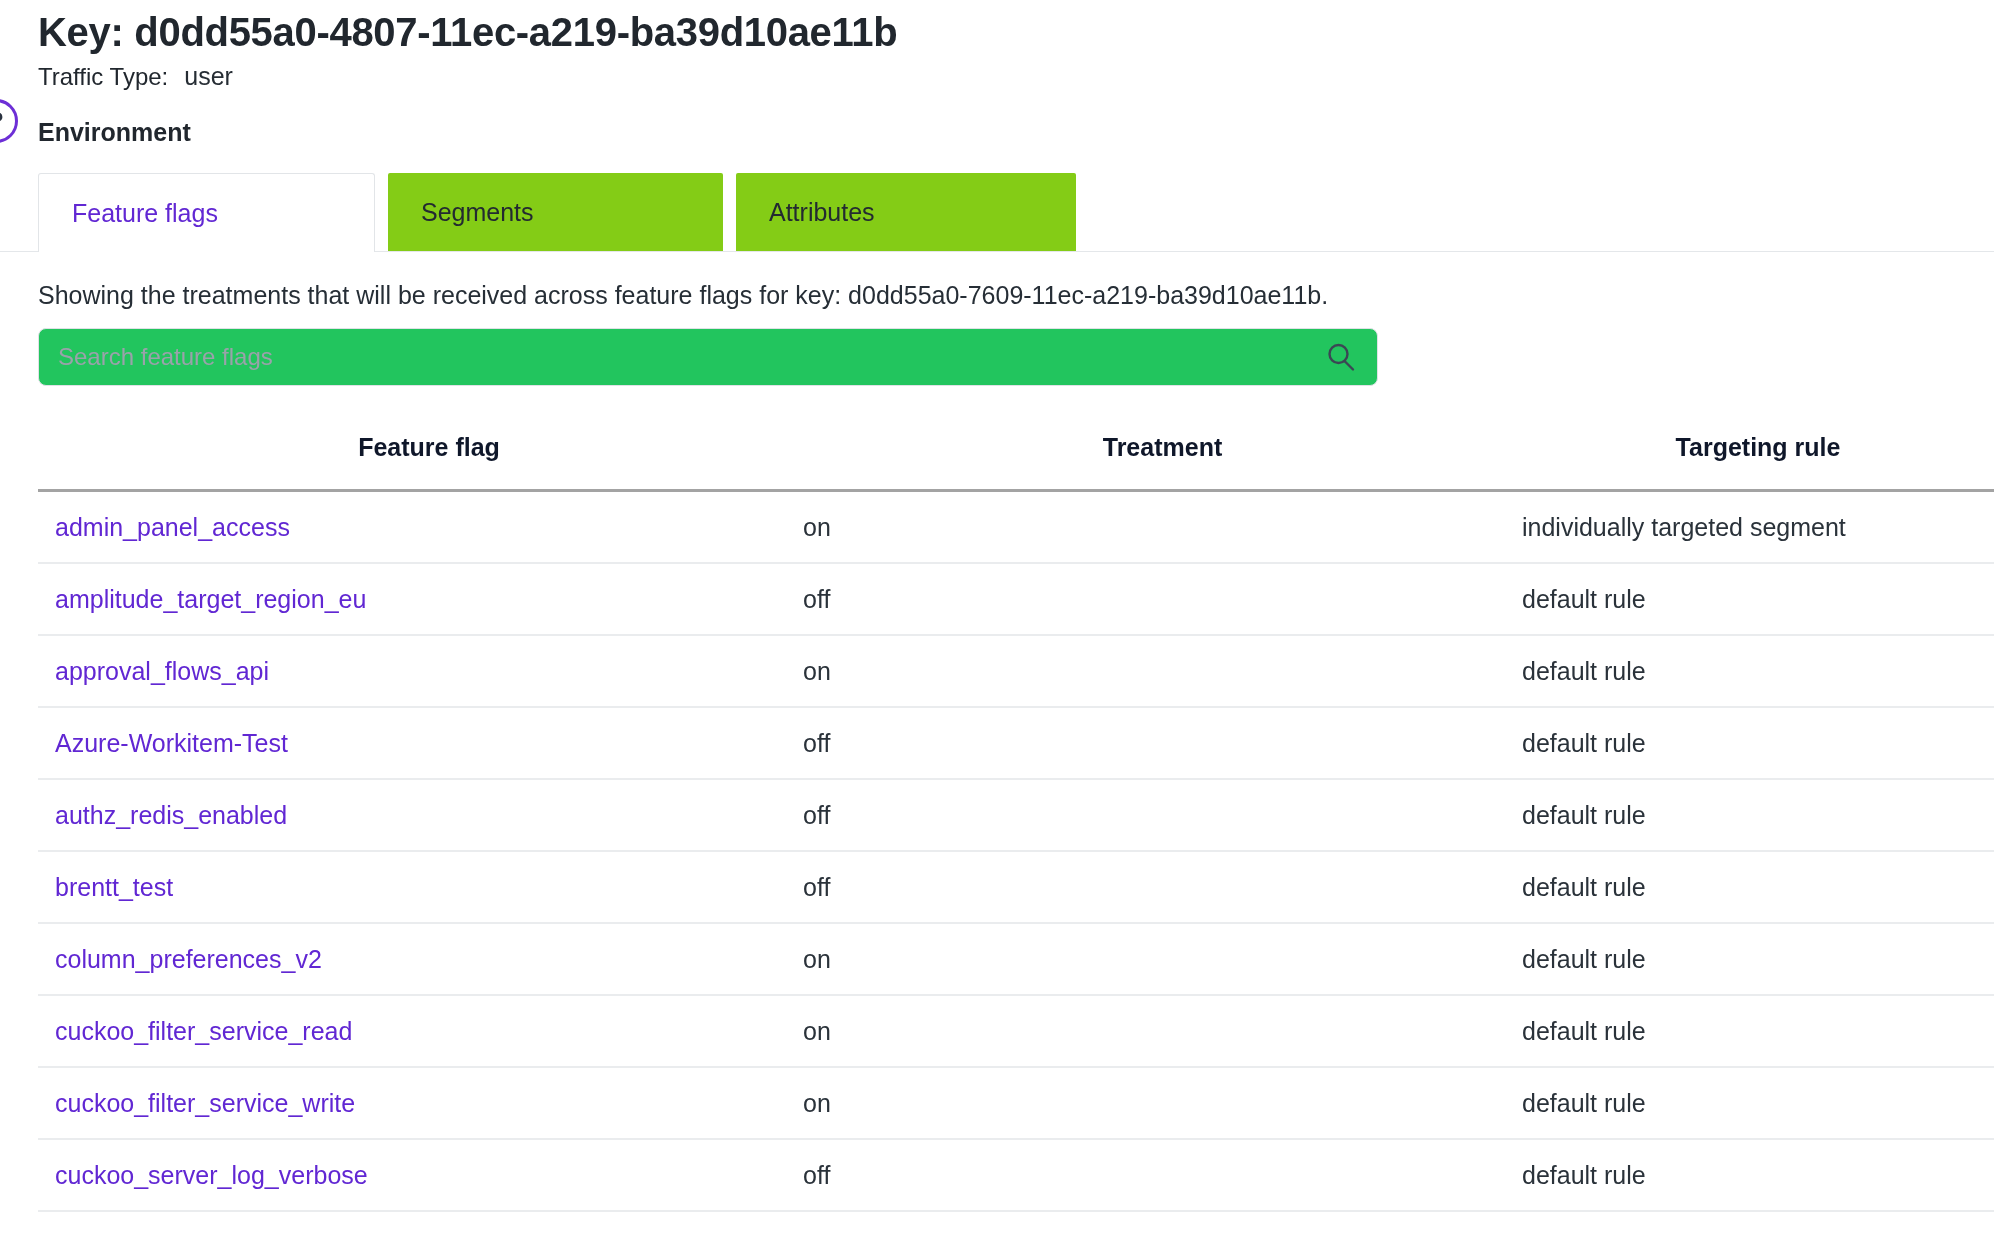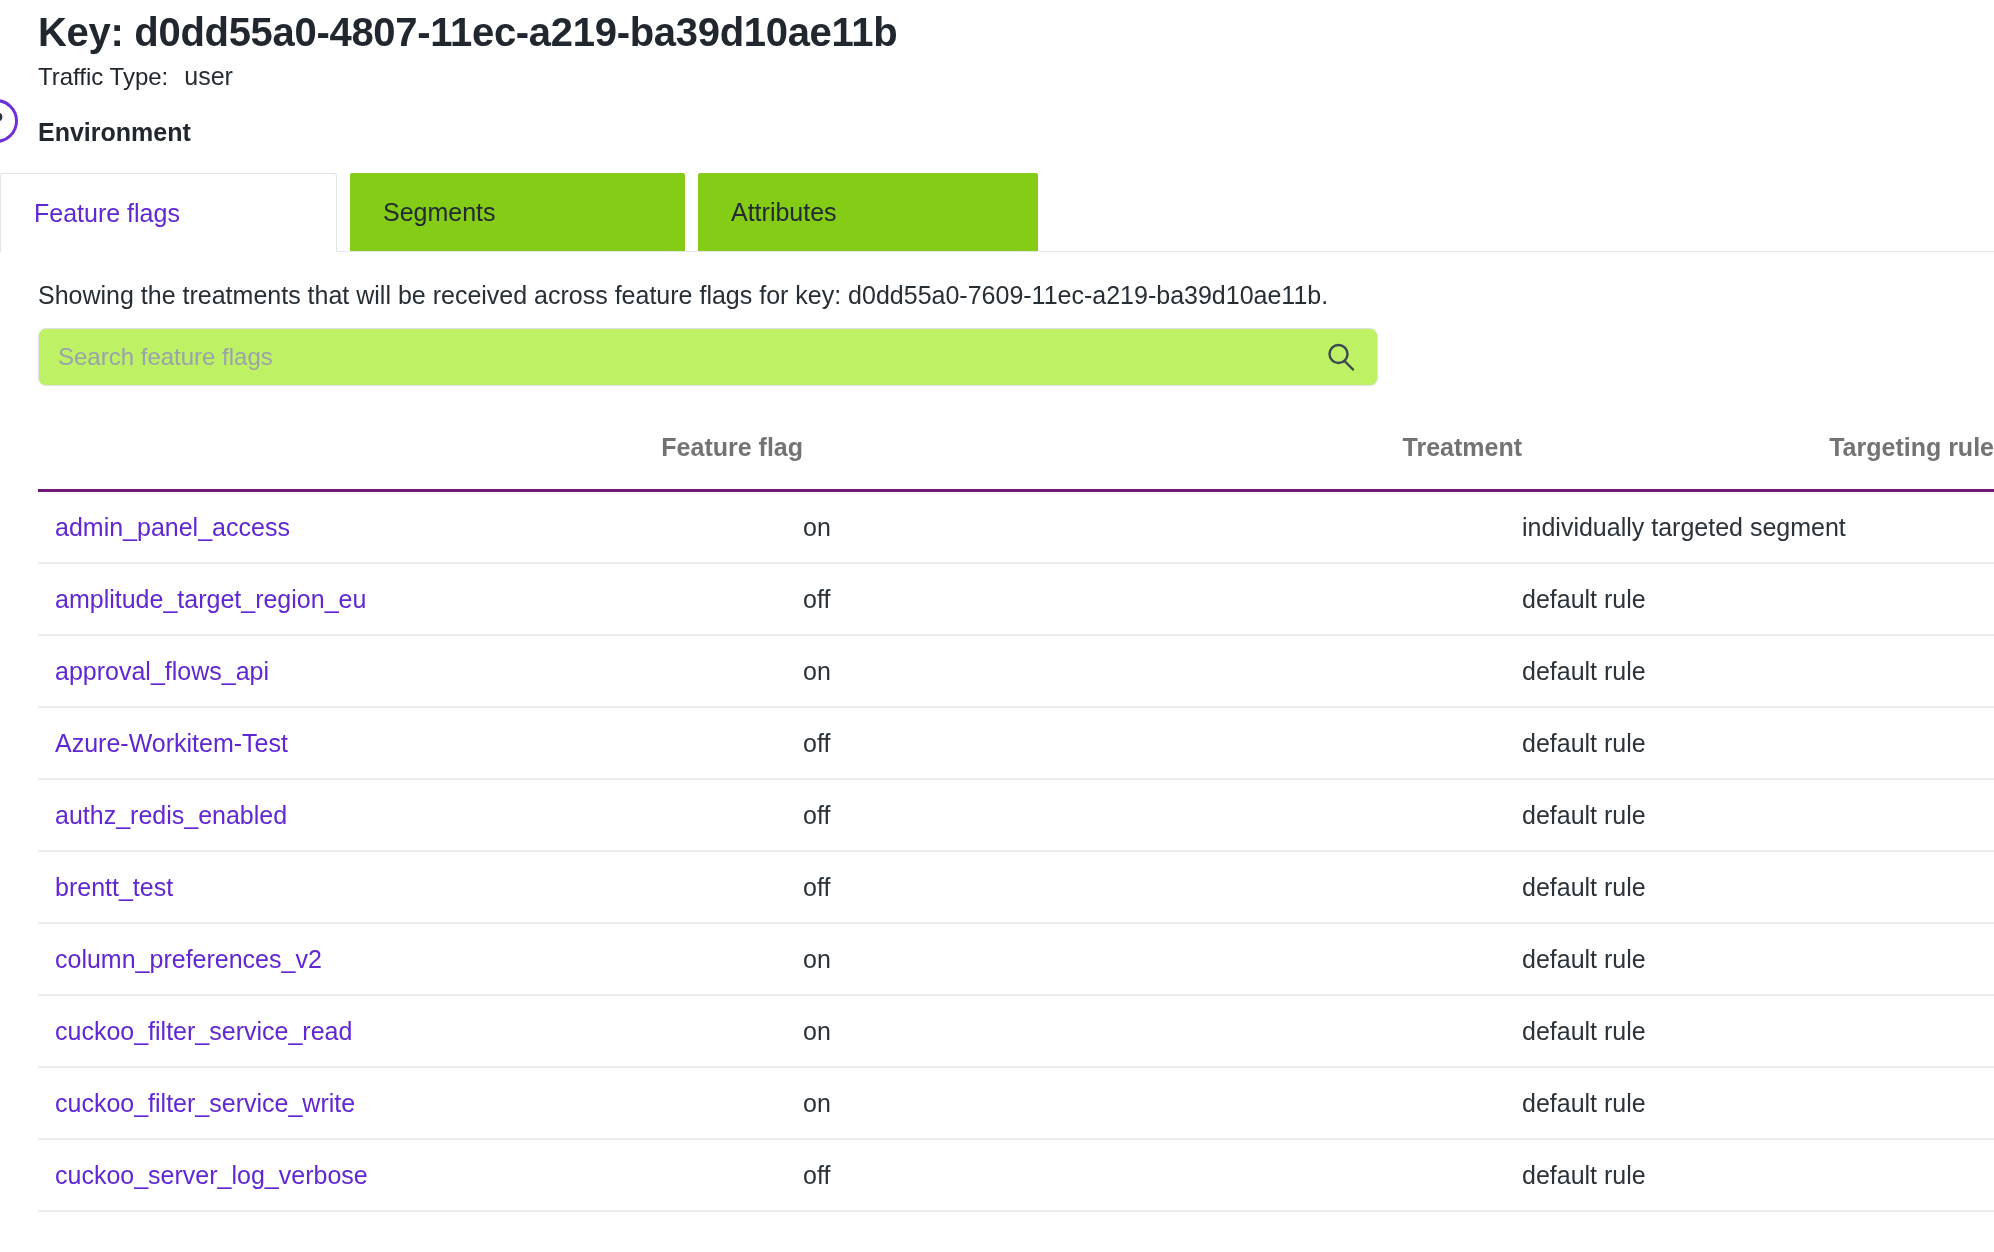--- a/index.html
+++ b/index.html
@@ -81,21 +81,21 @@
   }
   .tab {
     height: 78px;
     box-sizing: border-box;
     display: flex;
     align-items: center;
     padding-left: 33px;
     font-size: 25px;
     cursor: pointer;
   }
-  .tab-feature { width: 337px; }
+  .tab-feature { width: 337px; margin-left: 38px; }
   .tab-segments { width: 335px; }
   .tab-attributes { width: 340px; }
   .tab.active {
     background: #ffffff;
     border: 1px solid #e2e5e8;
     border-bottom: none;
     border-radius: 3px 3px 0 0;
     color: #6127d3;
     height: 79px;
     margin-bottom: -1px;
@@ -114,45 +114,45 @@
   .searchbox {
     margin: 17px 0 0 38px;
     width: 1340px;
     height: 58px;
     box-sizing: border-box;
     border: 1.5px solid #dfe2e6;
     border-radius: 8px;
     display: flex;
     align-items: center;
     padding: 0 20px 0 17px;
-    background: #bef264;
+    background: #22c55e;
   }
   .searchbox input {
     flex: 1;
     border: none;
     outline: none;
     font-family: "Liberation Sans", sans-serif;
     font-size: 24px;
     color: #2a323a;
     background: transparent;
   }
   .searchbox input::placeholder { color: #9aa2aa; }
   table.flags-table {
     margin-left: 38px;
     width: 1956px;
     border-collapse: collapse;
     margin-top: 0;
   }
   table.flags-table thead th {
-    text-align: right;
+    text-align: center;
     font-size: 25px;
     font-weight: 700;
-    color: #737373;
+    color: #0f172a;
     padding: 47px 0 27px 0;
-    border-bottom: 3px solid #701a75;
+    border-bottom: 3px solid #a3a3a3;
   }
   th.col-flag { padding-left: 17px !important; width: 748px; }
   th.col-treatment { width: 719px; }
   table.flags-table tbody td {
     font-size: 25px;
     color: #2a323a;
     height: 70px;
     border-bottom: 2px solid #eaecee;
     padding: 0;
   }

